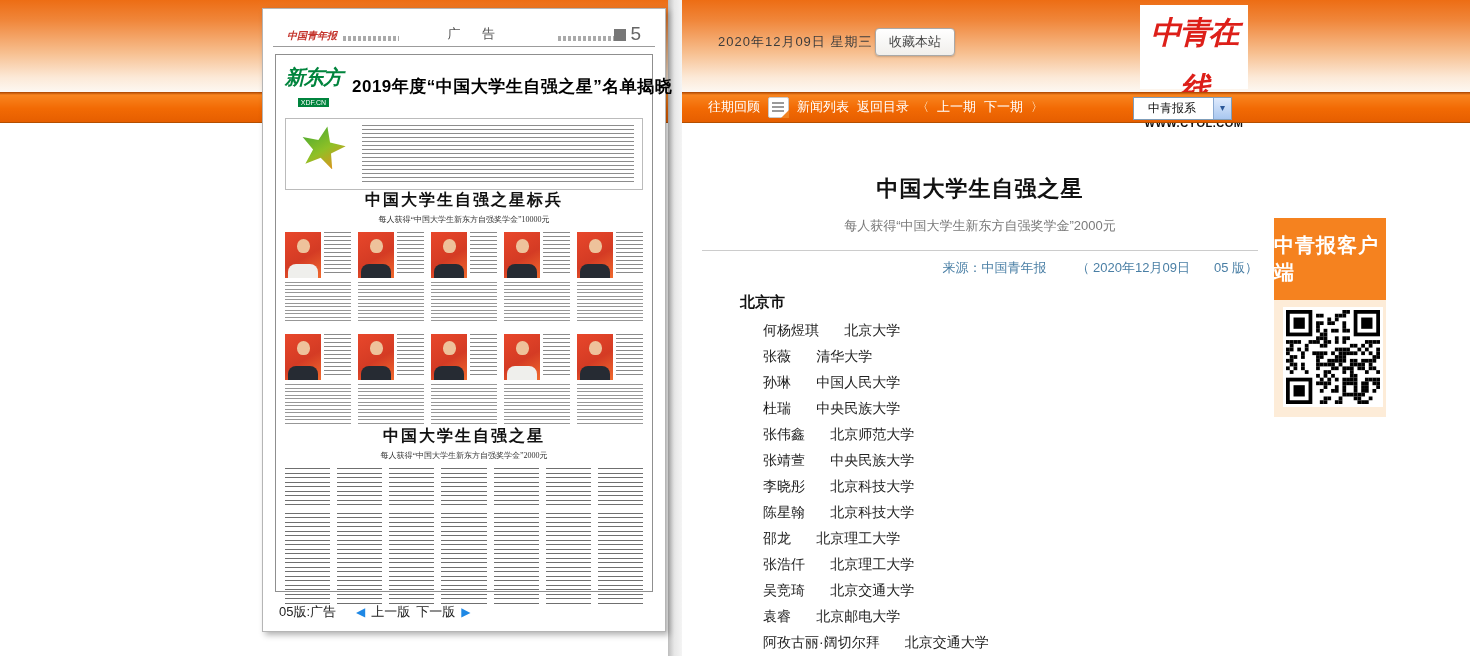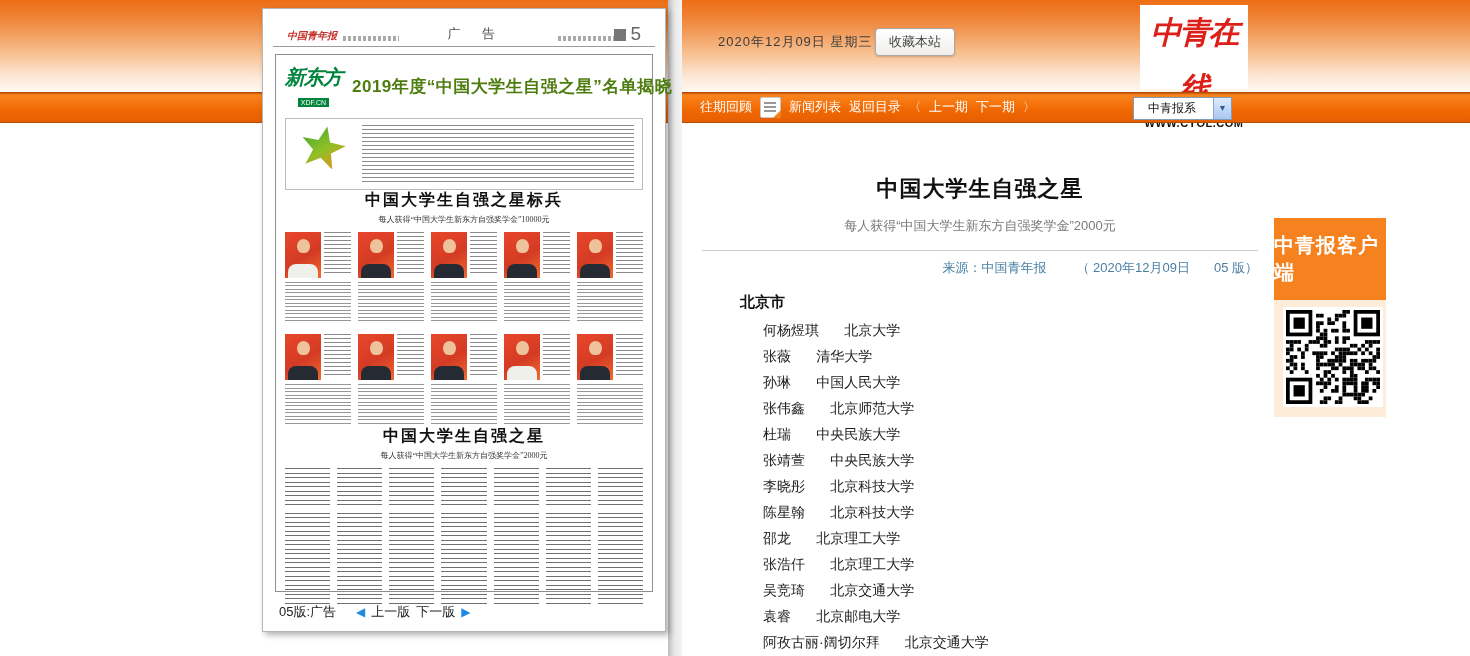--- a/index.html
+++ b/index.html
@@ -22,21 +22,21 @@
   .hdr-date{position:absolute;left:36px;top:33px;font-size:13px;color:#3c3c3c;letter-spacing:1px;}
   .fav-btn{position:absolute;left:193px;top:28px;font-size:13px;color:#444;
        background:linear-gradient(#ffffff,#f1efec);border:1px solid #a9a9a9;border-radius:4px;
        padding:4px 13px;box-shadow:0 1px 2px rgba(0,0,0,.18);cursor:pointer;}
   .logo-box{position:absolute;left:458px;top:5px;width:108px;height:84px;background:#fff;text-align:center;}
   .logo-cn{font-family:"Liberation Serif",serif;font-style:italic;font-weight:bold;
        font-size:31px;color:#dd1f19;line-height:56px;letter-spacing:-2px;}
   .logo-url{font-size:11px;font-weight:bold;color:#111;letter-spacing:.5px;}
 
   
-  .nav-inner{display:flex;align-items:center;height:30px;padding-left:18px;gap:8px;
+  .nav-inner{display:flex;align-items:center;height:30px;padding-left:26px;gap:8px;
        color:#fff;font-size:13px;}
   .nav-link{color:#fff;text-decoration:none;cursor:pointer;white-space:nowrap;}
   .nav-arrow{color:#ffe;cursor:pointer;font-size:12px;}
   .list-ico{width:19px;height:19px;background:#fff;border:1px solid #c9c9c9;border-radius:2px;
        position:relative;cursor:pointer;}
   .list-ico i{position:absolute;left:3px;right:4px;height:2px;background:#9a9a9a;}
   .list-ico i:nth-child(1){top:4px}.list-ico i:nth-child(2){top:8px}.list-ico i:nth-child(3){top:12px}
   .list-ico::after{content:"";position:absolute;right:-1px;bottom:-1px;border:4px solid transparent;
        border-right-color:#f08223;border-bottom-color:#f08223;}
   .nav-select{position:absolute;left:451px;top:5px;width:97px;height:21px;background:#fff;
@@ -74,21 +74,21 @@
        background:repeating-linear-gradient(to right,#aaa 0 3px,transparent 3px 5px);}
   .np-center{flex:1;text-align:center;font-size:13px;color:#555;letter-spacing:9px;}
   .np-right{display:flex;align-items:flex-end;gap:4px;}
   .np-pgico{width:12px;height:12px;background:#777;margin-bottom:2px;}
   .np-pgnum{font-size:19px;color:#666;line-height:18px;}
   .np-box{margin:7px 12px 0;border:1px solid #8f8f8f;padding:9px 9px 6px;height:538px;box-sizing:border-box;}
   .np-brandrow{display:flex;align-items:center;gap:10px;}
   .xdf{flex:0 0 auto;text-align:center;}
   .xdf-main{font-size:20px;font-weight:bold;font-style:italic;color:#00843d;letter-spacing:-1px;}
   .xdf-sub{font-size:7px;color:#fff;background:#00843d;display:inline-block;padding:0 3px;line-height:9px;}
-  .np-headline{font-size:17px;font-weight:bold;color:#4d7c0f;letter-spacing:.5px;white-space:nowrap;}
+  .np-headline{font-size:17px;font-weight:bold;color:#000000;letter-spacing:.5px;white-space:nowrap;}
   .np-intro{margin-top:9px;border:1px solid #bbb;display:flex;gap:10px;padding:6px 8px;height:58px;}
   .np-star{flex:0 0 58px;text-align:center;}
   .np-star svg{display:block;margin:0 auto;}
   .np-star-cap{height:4px;width:44px;margin:3px auto 0;
        background:repeating-linear-gradient(to right,#999 0 3px,transparent 3px 5px);}
   .np-intro-tx{flex:1;
        background:repeating-linear-gradient(to bottom,#8d8d8d 0 1px,transparent 1px 4px);}
   .np-sec-t{text-align:center;font-family:"Liberation Serif",serif;
        font-weight:bold;font-size:16px;color:#111;letter-spacing:2px;}
   .np-sec-s{margin-top:3px;text-align:center;font-family:"Liberation Serif",serif;
@@ -330,22 +330,22 @@
       <div class="art-sub">每人获得“中国大学生新东方自强奖学金”2000元</div>
       <hr class="art-hr">
       <div class="src-line">
         <span>来源：</span><span>中国青年报</span><span class="gap"></span><span>（ 2020年12月09日</span><span class="gap" style="width:24px"></span><span>05 版）</span>
       </div>
       <div class="region">北京市</div>
       <div class="student-list">
           <div class="student-row"><span class="st-name">何杨煜琪</span><span class="st-school">北京大学</span></div>
           <div class="student-row"><span class="st-name">张薇</span><span class="st-school">清华大学</span></div>
           <div class="student-row"><span class="st-name">孙琳</span><span class="st-school">中国人民大学</span></div>
+          <div class="student-row"><span class="st-name">杜瑞</span><span class="st-school">中央民族大学</span></div>
           <div class="student-row"><span class="st-name">张伟鑫</span><span class="st-school">北京师范大学</span></div>
-          <div class="student-row"><span class="st-name">杜瑞</span><span class="st-school">中央民族大学</span></div>
           <div class="student-row"><span class="st-name">张靖萱</span><span class="st-school">中央民族大学</span></div>
           <div class="student-row"><span class="st-name">李晓彤</span><span class="st-school">北京科技大学</span></div>
           <div class="student-row"><span class="st-name">陈星翰</span><span class="st-school">北京科技大学</span></div>
           <div class="student-row"><span class="st-name">邵龙</span><span class="st-school">北京理工大学</span></div>
           <div class="student-row"><span class="st-name">张浩仟</span><span class="st-school">北京理工大学</span></div>
           <div class="student-row"><span class="st-name">吴竞琦</span><span class="st-school">北京交通大学</span></div>
           <div class="student-row"><span class="st-name">袁睿</span><span class="st-school">北京邮电大学</span></div>
           <div class="student-row"><span class="st-name">阿孜古丽·阔切尔拜</span><span class="st-school">北京交通大学</span></div>
           <div class="student-row"></div>
         </div>

